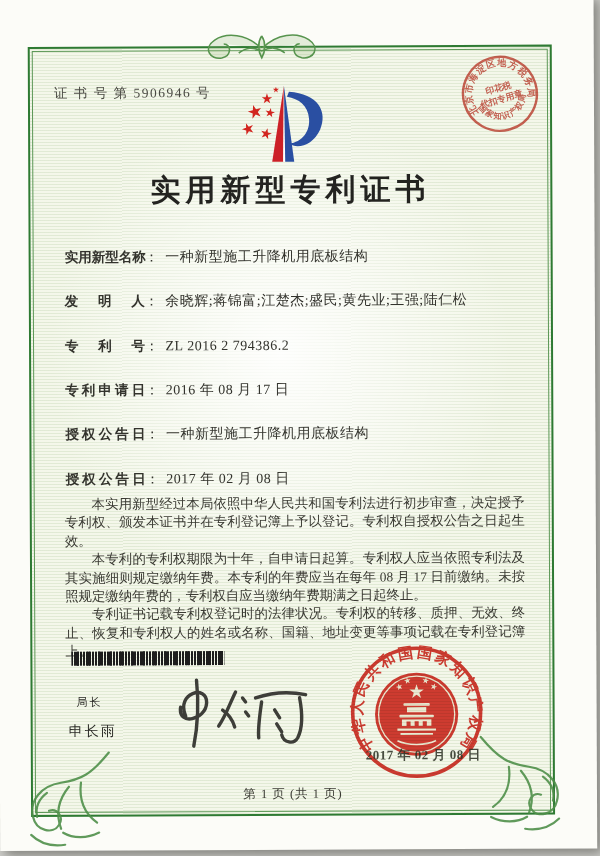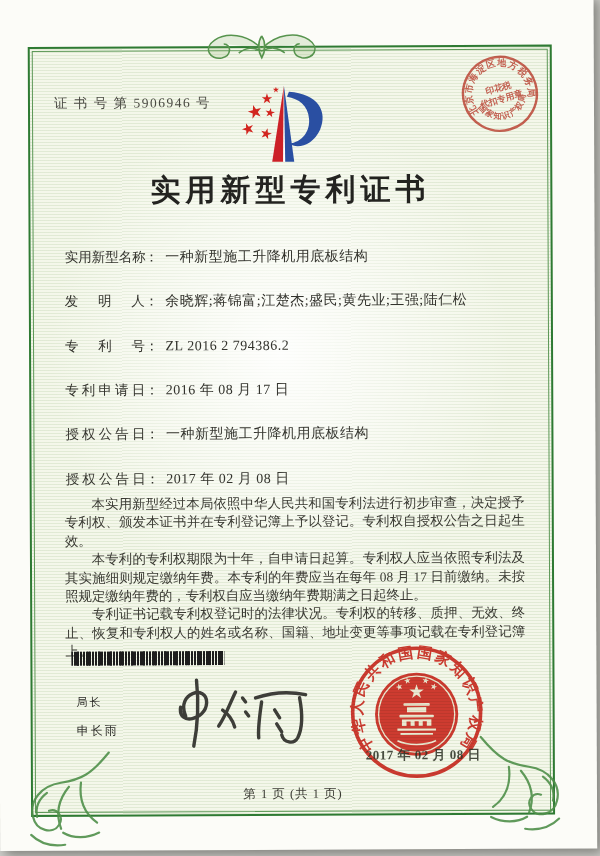--- a/index.html
+++ b/index.html
@@ -20,51 +20,51 @@
     border:2.5px solid #2e7a33;
     background-color:#f4f7ea;
     background-image:
       radial-gradient(ellipse 62% 46% at 48% 40%, rgba(255,255,255,0.9), rgba(255,255,255,0) 72%),
       repeating-linear-gradient(0deg, rgba(125,165,100,0.16) 0px, rgba(125,165,100,0.16) 1px, rgba(255,255,255,0) 1px, rgba(255,255,255,0) 3px);
   }
   .frame::before{
     content:"";position:absolute;inset:2px;border:1px solid #5d9857;pointer-events:none;
   }
   .cert-no{
-    position:absolute;left:24px;top:36px;font-size:13.5px;letter-spacing:1.5px;color:#4a4a43;margin-top:10px;
+    position:absolute;left:24px;top:36px;font-size:13.5px;letter-spacing:1.5px;color:#4a4a43;
   }
   .logo{position:absolute;left:206px;top:34px;width:100px;height:86px;}
   .tax-stamp{
     position:absolute;left:430px;top:7px;width:80px;height:80px;
     transform:rotate(-16deg);opacity:0.85;mix-blend-mode:multiply;
   }
   .title{
     position:absolute;top:122px;left:0;right:0;text-align:center;
     font-size:30px;font-weight:bold;letter-spacing:5px;color:#232320;
   }
   .field-row{position:absolute;left:34px;right:20px;font-size:14px;color:#33332d;white-space:nowrap;}
   .field-label{
     display:inline-block;width:80px;font-size:13.5px;
-    text-align:justify;text-align-last:justify;vertical-align:baseline;
+    text-align:justify;text-align-last:justify;vertical-align:baseline;font-weight:bold;
   }
   .field-colon{display:inline-block;font-size:13.5px;}
   .field-value{margin-left:7px;letter-spacing:0.5px;}
   .body-text{
     position:absolute;left:33px;top:447px;width:460px;
     font-size:13.4px;line-height:18.4px;color:#3a3a33;text-align:justify;
   }
   .body-text p{margin:0;text-indent:2em;}
   .barcode{
     position:absolute;left:39px;top:603px;width:153px;height:14px;
     background:
       repeating-linear-gradient(90deg,#1d1d1d 0 1.5px,transparent 1.5px 3px),
       repeating-linear-gradient(90deg,transparent 0 5px,#1d1d1d 5px 7.5px,transparent 7.5px 11px);
   }
   .officer-title{position:absolute;left:44px;top:646px;font-size:11px;letter-spacing:2px;color:#2b2b27;}
-  .officer-name{position:absolute;left:44px;top:674px;font-size:12px;letter-spacing:2px;color:#2b2b27;}
+  .officer-name{position:absolute;left:36px;top:674px;font-size:14px;letter-spacing:2px;color:#2b2b27;}
   .signature{position:absolute;left:123px;top:626px;width:165px;height:82px;}
   .office-seal{
     position:absolute;left:317px;top:598px;width:134px;height:134px;
     opacity:0.9;mix-blend-mode:multiply;
   }
   .date-stamp{
     position:absolute;left:333px;top:699px;width:150px;z-index:5;
     font-size:13px;font-weight:bold;letter-spacing:0.5px;color:rgba(48,52,40,0.88);
   }
   .page-footer{

